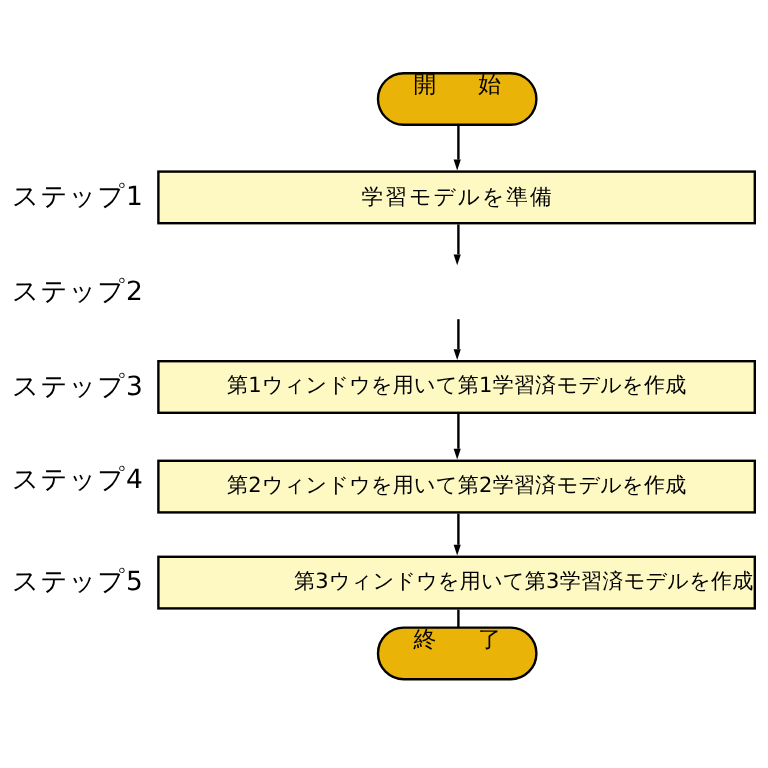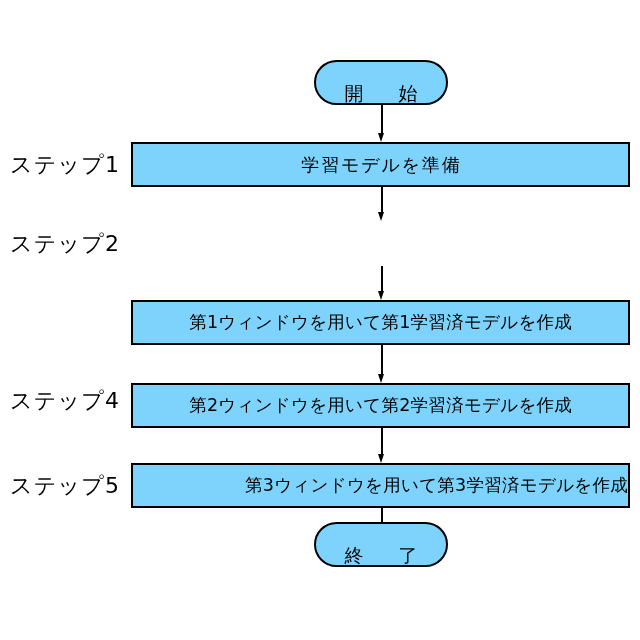--- a/index.html
+++ b/index.html
@@ -27,44 +27,44 @@
 
   
   .terminal {
     position: absolute;
     left: 314px;
     width: 134px;
     height: 45px;
     box-sizing: border-box;
     border: 2.5px solid #000000;
     border-radius: 23px;
-    background: #7dd3fc;
+    background: #eab308;
     display: flex;
-    align-items: flex-end;
+    align-items: flex-start;
     justify-content: center;
   }
   .terminal-label {
     font-size: 19px;
     letter-spacing: 0.42em;
     text-indent: 0.42em;
     line-height: 1;
     white-space: nowrap;
   }
   #node-start { top: 60px; }
   #node-end   { top: 522px; }
 
   
   .process {
     position: absolute;
     left: 131px;
     width: 499px;
     height: 45px;
     box-sizing: border-box;
     border: 2.5px solid #000000;
-    background: #7dd3fc;
+    background: #fef9c3;
     display: flex;
     align-items: center;
     justify-content: center;
   }
   .process-label {
     font-size: 18px;
     letter-spacing: 0.10em;
     text-indent: 0.10em;
     line-height: 1;
     white-space: nowrap;
@@ -137,20 +137,21 @@
     <div class="head" style="top:25px;"></div>
   </div>
 
   <div class="step-caption" style="top:221px;">ステップ2</div>
 
   <div class="connector" style="top:266px;height:34px;">
     <div class="shaft" style="height:25px;"></div>
     <div class="head" style="top:25px;"></div>
   </div>
 
+  <div class="step-caption" style="top:300px;">ステップ3</div>
   <div class="process" style="top:300px;">
     <span class="process-label wide">第1ウィンドウを用いて第1学習済モデルを作成</span>
   </div>
 
   <div class="connector" style="top:345px;height:38px;">
     <div class="shaft" style="height:29px;"></div>
     <div class="head" style="top:29px;"></div>
   </div>
 
   <div class="step-caption" style="top:378px;">ステップ4</div>

